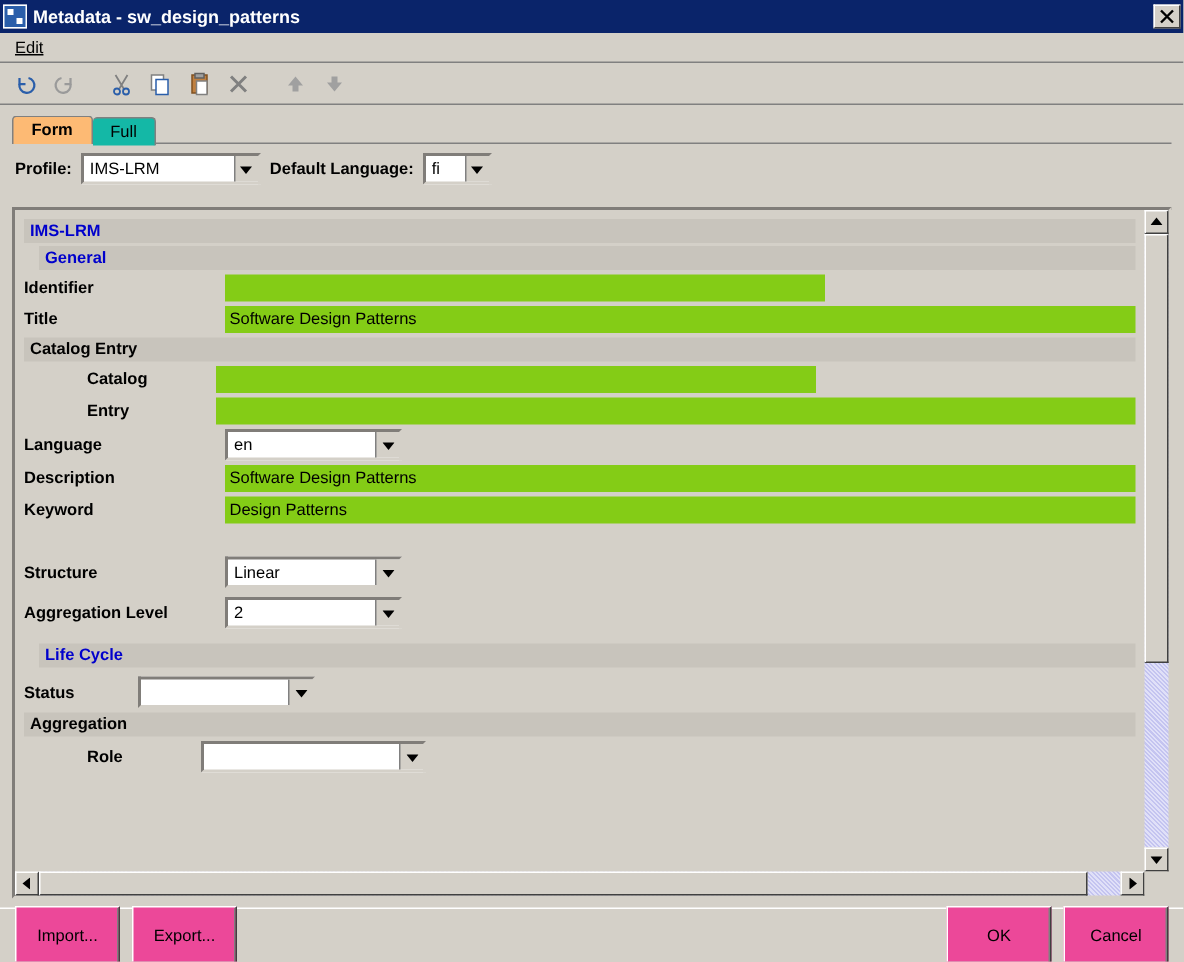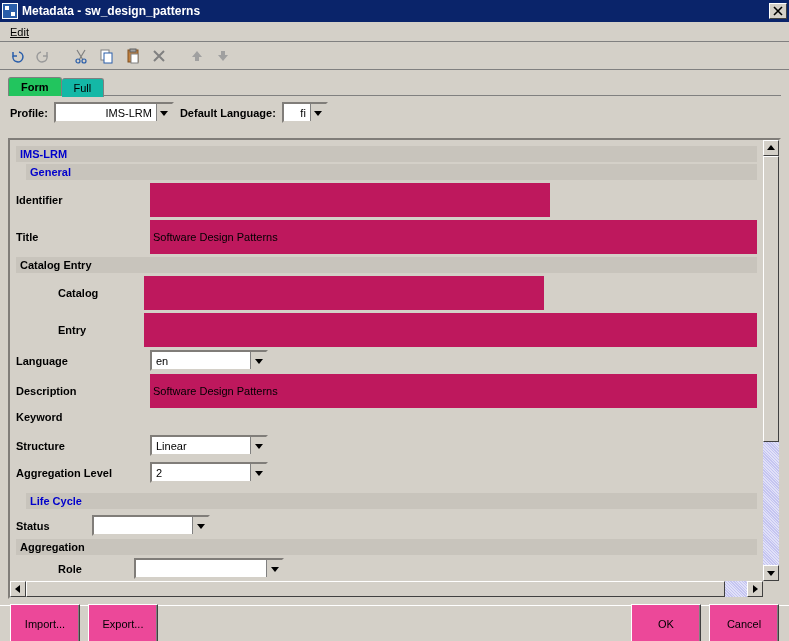--- a/index.html
+++ b/index.html
@@ -76,21 +76,21 @@
   .tabs-row {
     display:flex;
     align-items:flex-end;
     padding: 6px 8px 0 8px;
     gap:0;
   }
   .tab {
     padding: 3px 12px;
     border: 1px solid #808080;
     border-bottom: none;
-    background: #22c55e;
+    background: #fdba74;
     position: relative;
     top:1px;
     border-top-left-radius:3px;
     border-top-right-radius:3px;
     font-weight:bold;
   }
   .tab.inactive {
     background:#14b8a6;
     top:2px;
     font-weight:normal;
@@ -99,21 +99,20 @@
   .tabs-underline {
     border-top:1px solid #808080;
     margin: 0 8px;
   }
 
   
   .profile-row {
     display:flex; align-items:center;
     gap:6px;
     padding: 6px 10px;
-    text-align: right;
   }
   .lbl-bold { font-weight:bold; }
 
   
   .combo {
     display:flex; align-items:center;
     background:#fff;
     border: 2px inset #d4d0c8;
     height: 21px;
   }
@@ -204,22 +203,22 @@
     align-items:center;
     margin: 3px 0;
     gap:6px;
   }
   .field-label {
     width: 128px;
     font-weight:bold;
     padding-left: 0;
   }
   .text-input {
-    background:#be185d;
-    height:34px;
+    background:#84cc16;
+    height:18px;
     border:none;
     flex:1;
     padding: 0 3px;
     font: inherit;
   }
 
   
   .button-bar {
     position:absolute;
     left:0; right:0; bottom:0;
@@ -389,24 +388,25 @@
       </div>
     </div>
 
     <div class="field-row indent-2">
       <span class="field-label">Description</span>
       <input class="text-input" value="Software Design Patterns" style="">
     </div>
 
     <div class="field-row indent-2">
       <span class="field-label">Keyword</span>
-    </div>
-
-
-    <div class="field-row indent-2" style="margin-top:12px">
+      <input class="text-input" value="Design Patterns" style="">
+    </div>
+
+
+    <div class="field-row indent-2" style="margin-top:22px">
       <span class="field-label">Structure</span>
       <div class="combo" style="width:118px">
         <span class="combo-text">Linear</span>
         <span class="combo-btn">
             <svg viewBox="0 0 8 8">
               <path d="M0 2 L8 2 L4 7 Z" fill="#000"></path>
             </svg>
           </span>
       </div>
     </div>

